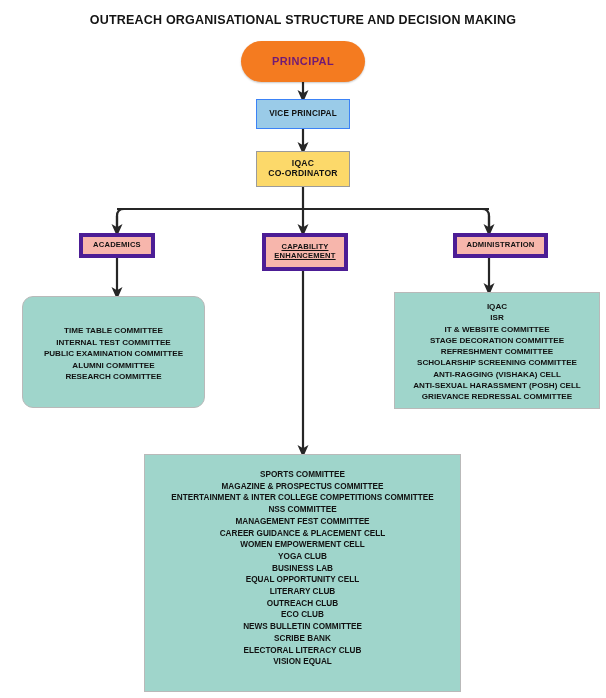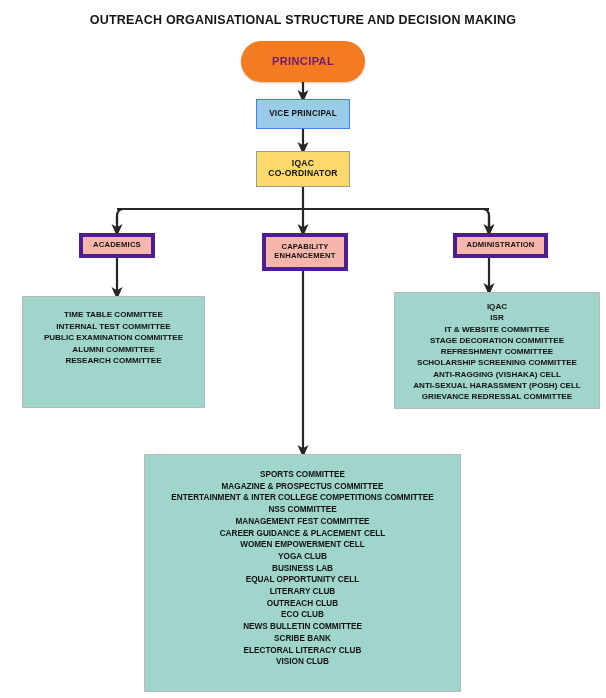--- a/index.html
+++ b/index.html
@@ -89,20 +89,21 @@
     left: 79px;
     top: 233px;
     width: 76px;
     height: 25px;
   }
   .node-capability {
     left: 262px;
     top: 233px;
     width: 86px;
     height: 38px;
+    text-decoration: underline;
   }
   .node-administration {
     left: 453px;
     top: 233px;
     width: 95px;
     height: 25px;
   }
   .panel {
     position: absolute;
     box-sizing: border-box;
@@ -123,21 +124,22 @@
   .panel li {
     font-weight: bold;
     color: #111111;
     white-space: nowrap;
   }
   .panel-academics {
     left: 22px;
     top: 296px;
     width: 183px;
     height: 112px;
-    padding-top: 12px;
+    padding-top: 28px;
+    border-radius: 11px;
   }
   .panel-academics li {
     font-size: 8.1px;
     line-height: 11.6px;
   }
   .panel-administration {
     left: 394px;
     top: 292px;
     width: 206px;
     height: 117px;
@@ -253,17 +255,17 @@
         <li>WOMEN EMPOWERMENT CELL</li>
         <li>YOGA CLUB</li>
         <li>BUSINESS LAB</li>
         <li>EQUAL OPPORTUNITY CELL</li>
         <li>LITERARY CLUB</li>
         <li>OUTREACH CLUB</li>
         <li>ECO CLUB</li>
         <li>NEWS BULLETIN COMMITTEE</li>
         <li>SCRIBE BANK</li>
         <li>ELECTORAL LITERACY CLUB</li>
-        <li>VISION CLUB</li>
+        <li>VISION EQUAL</li>
       </ul>
   </div>
 
 </div>
 
 </body></html>

